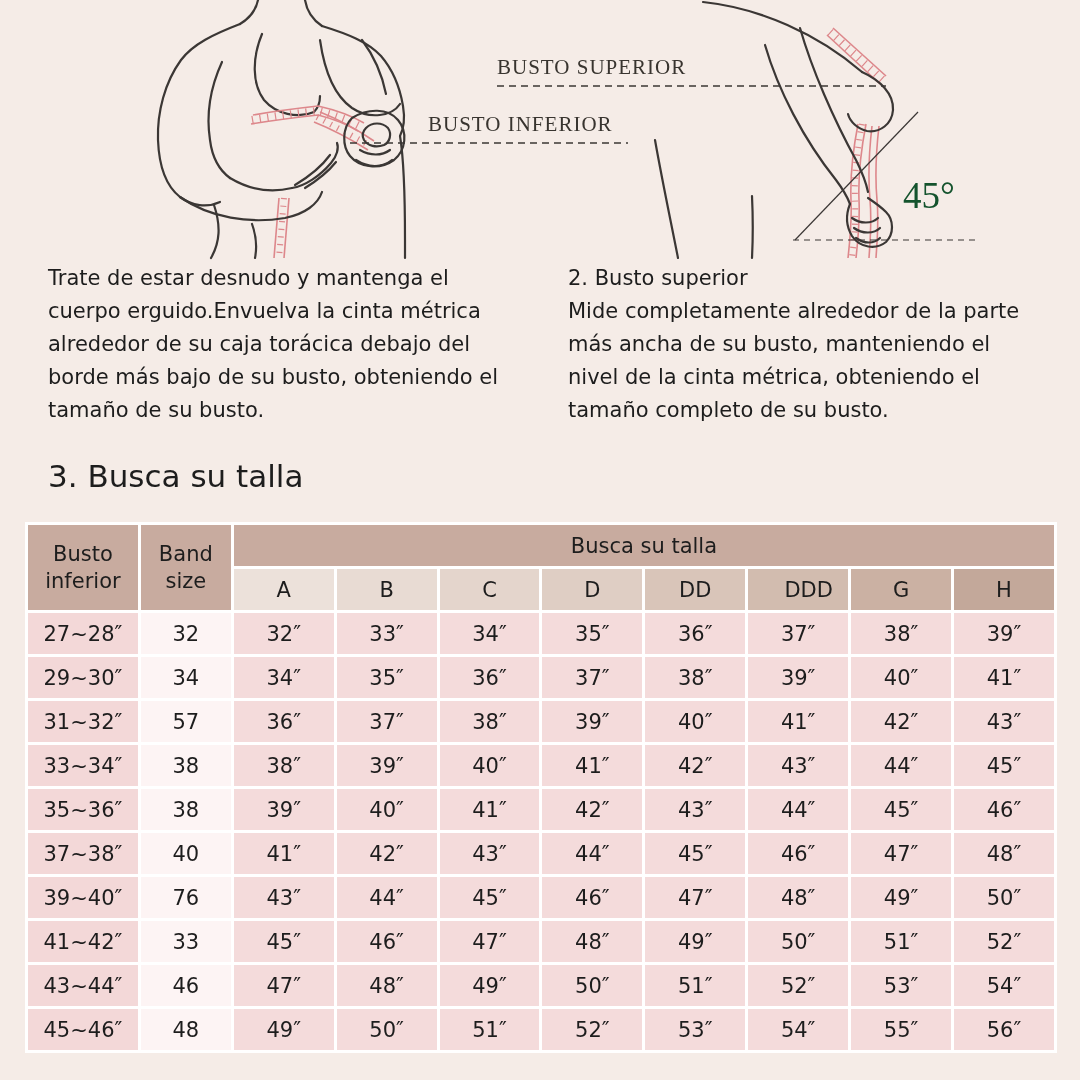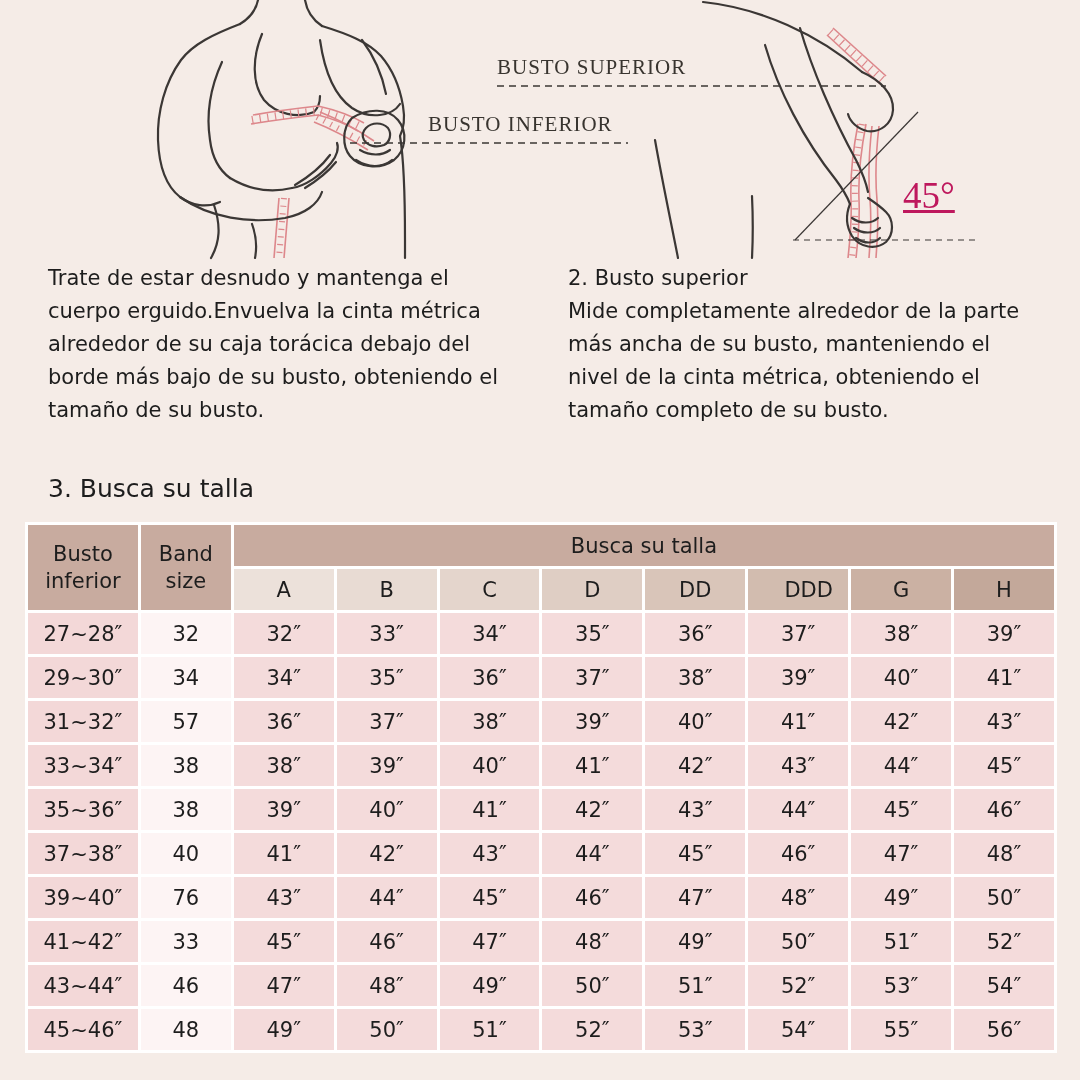--- a/index.html
+++ b/index.html
@@ -16,29 +16,29 @@
   .dash{fill:none;stroke:var(--line_dark,#3b3735);stroke-width:1.6;stroke-dasharray:7 5;}
   .tp{fill:none;stroke:var(--tape_pink,#dd878b);stroke-width:1.6;}
   .tick{fill:none;stroke:var(--tape_pink,#dd878b);stroke-width:8;stroke-dasharray:1.2 6.5;}
   .tick-n{fill:none;stroke:var(--tape_pink,#dd878b);stroke-width:6;stroke-dasharray:1.2 6.5;}
   .serif-label{
     position:absolute;font-family:"Liberation Serif","DejaVu Serif",serif;
     font-size:21px;letter-spacing:1px;color:#38342f;white-space:nowrap;
   }
   .angle-label{
     position:absolute;font-family:"Liberation Serif","DejaVu Serif",serif;
-    font-size:37px;color:#be185d;text-decoration:underline;
+    font-size:37px;color:#14532d;
   }
   
   .instr{position:absolute;width:505px;font-size:21px;line-height:33px;}
   .instr .head{white-space:pre-line;}
   .instr .body{white-space:pre-line;}
   #instr1{left:48px;top:262px;}
   #instr2{left:568px;top:262px;}
-  .sec3{position:absolute;left:48px;top:474px;font-size:25px;}
+  .sec3{position:absolute;left:48px;top:458px;font-size:31px;}
   
   .size-table{
     position:absolute;left:25px;top:522px;width:1032px;
     border-collapse:separate;border-spacing:3px;
     background:var(--grid_white,#ffffff);
     table-layout:fixed;
   }
   .size-table th,.size-table td{
     height:41px;text-align:center;vertical-align:middle;
     font-size:21px;font-weight:normal;padding:0;

